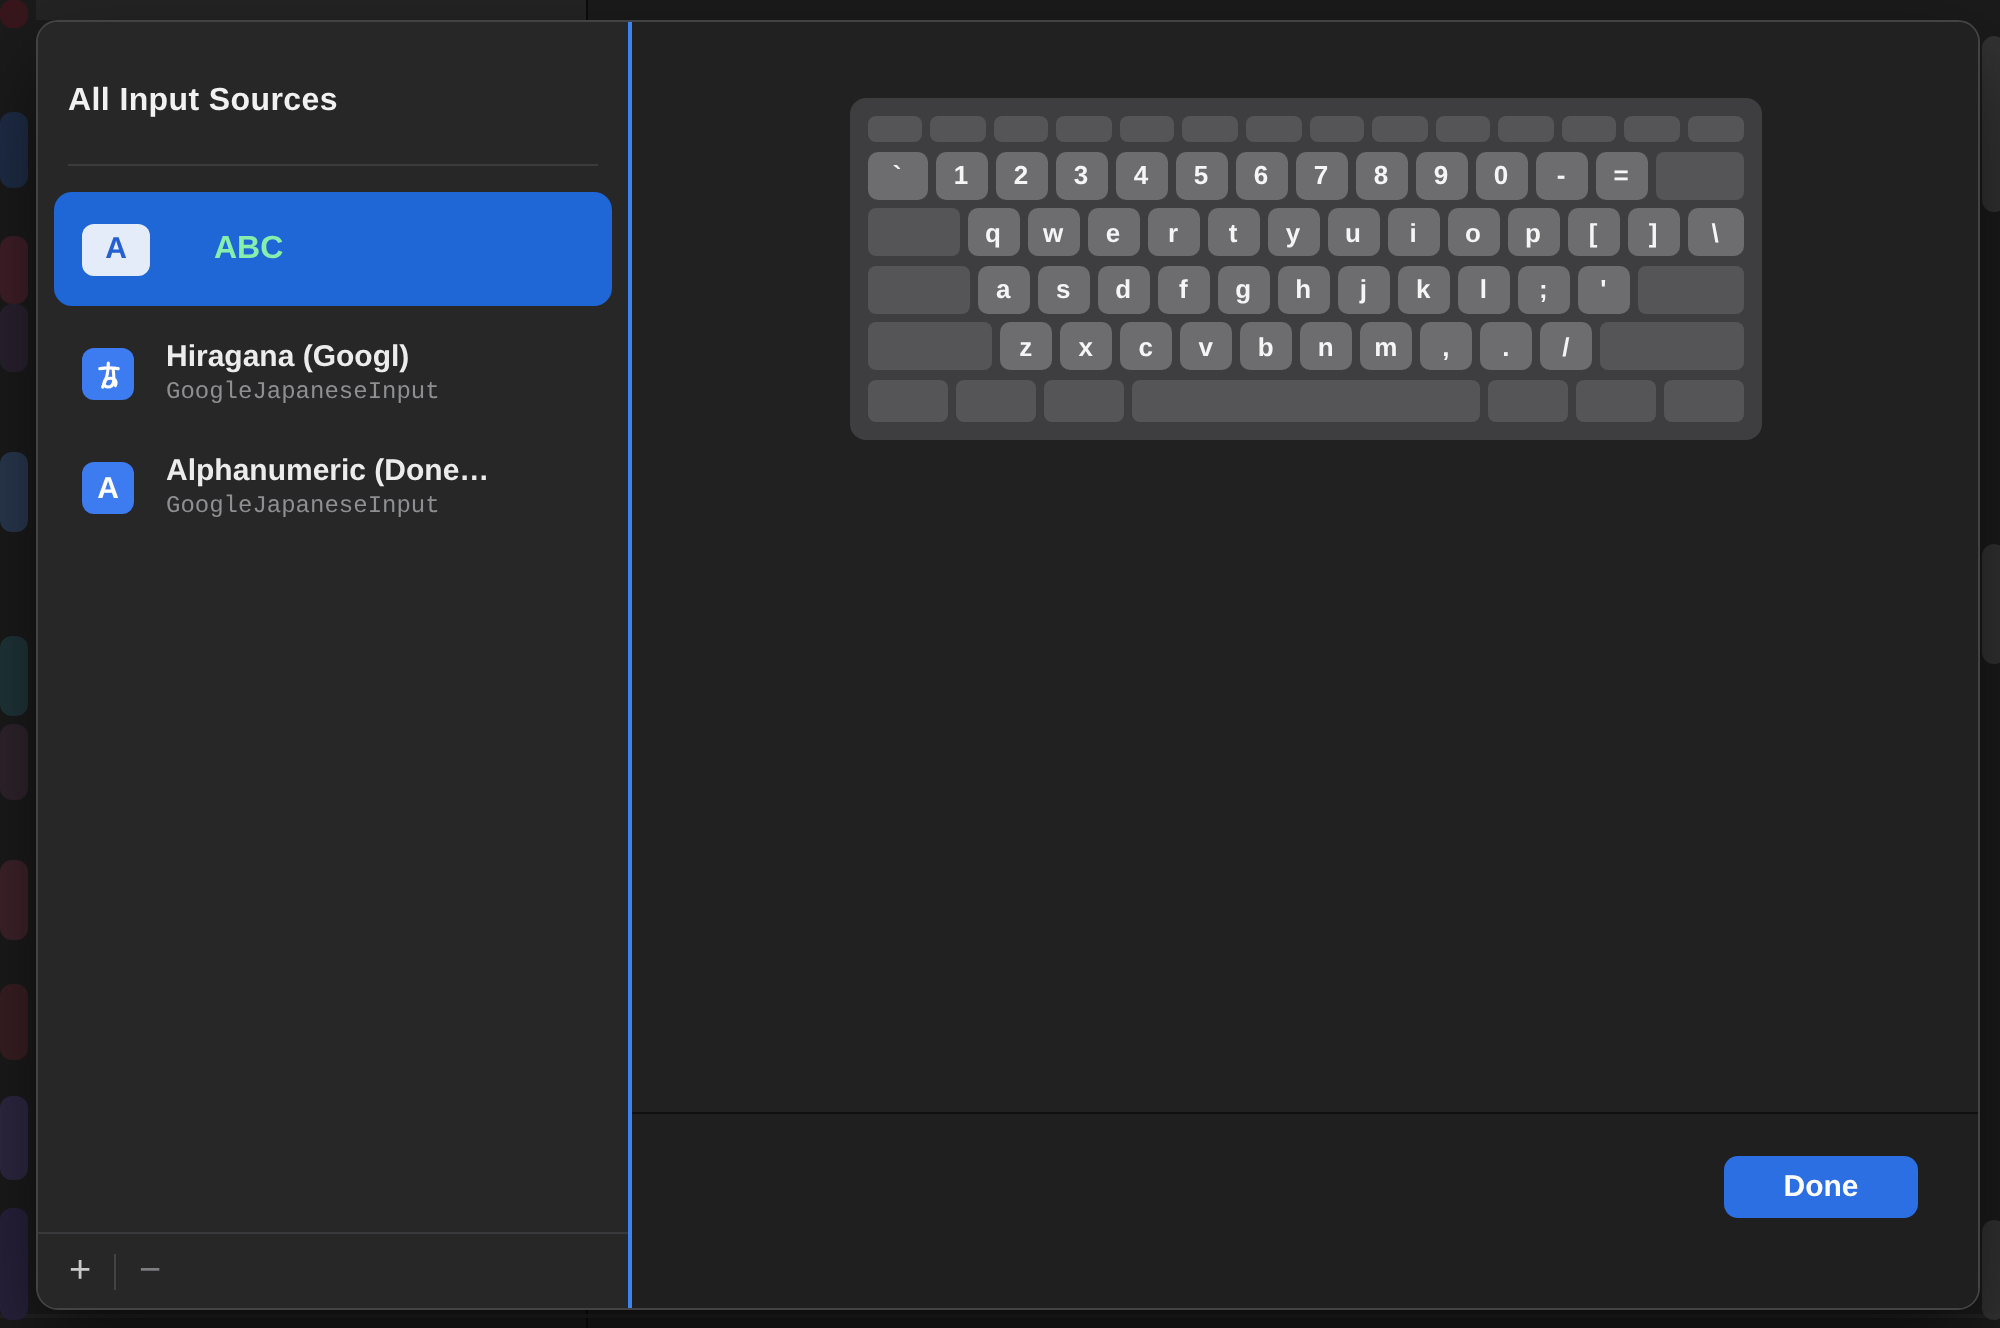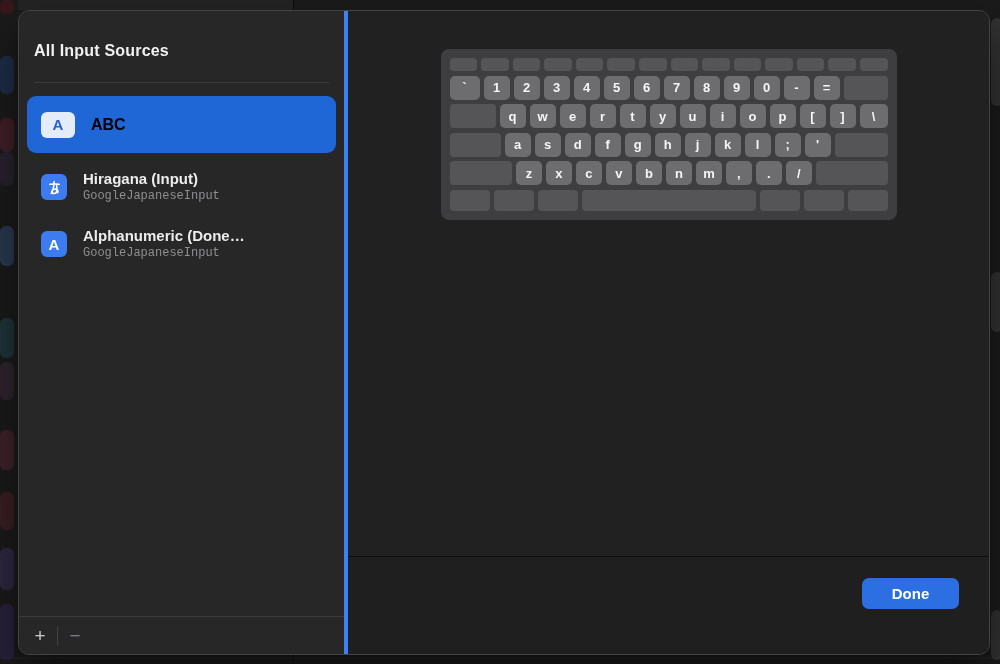--- a/index.html
+++ b/index.html
@@ -13,29 +13,29 @@
   .bg-hline{left:0;top:657px;width:1000px;height:2px;background:#232324;}
   .dock-blob{position:absolute;left:0;width:14px;border-radius:6px;opacity:.9;}
   .right-blob{position:absolute;left:991px;width:12px;border-radius:6px;background:#39393b;opacity:.8;}
 
   
   .sheet{position:absolute;left:18px;top:10px;width:972px;height:645px;border-radius:11px;
          border:1px solid #434345;background:#212122;display:flex;overflow:hidden;
          box-shadow:0 20px 45px rgba(0,0,0,.55);box-sizing:border-box;}
 
   
-  .sidebar{width:329px;flex:none;background:#262726;border-right:4px solid #3b82f6;position:relative;box-sizing:border-box;}
+  .sidebar{width:297px;flex:none;background:#262726;border-right:2px solid #3b82f6;position:relative;box-sizing:border-box;}
   .sb-title{margin:31px 15px 0;font-size:16px;font-weight:700;color:#f1f1f1;letter-spacing:.2px;}
   .sb-divider{height:1px;background:#3b3b3d;margin:22px 15px 0;}
   .list{padding:13px 8px 0;display:flex;flex-direction:column;}
   .row{display:flex;align-items:center;gap:16px;padding:0 14px;height:46px;margin-top:11px;border-radius:9px;cursor:default;}
   .row.selected{background:var(--accent-selected,#1f66d6);height:57px;margin-top:0;}
   .icon-abc{width:34px;height:26px;background:#e4ecfa;border-radius:6px;color:#2560d2;
             font-weight:700;font-size:15px;display:flex;align-items:center;justify-content:center;flex:none;}
-  .row-label-lg{font-size:16px;color:#000000;font-weight:600;}
+  .row-label-lg{font-size:16px;color:#86efac;font-weight:600;margin-left:16px;}
   .icon-blue{width:26px;height:26px;border-radius:6px;background:var(--icon-blue,#3d7bf0);color:#fff;
              display:flex;align-items:center;justify-content:center;font-weight:700;font-size:15px;flex:none;}
   .row-text{display:flex;flex-direction:column;line-height:1.25;min-width:0;}
   .row-title{font-size:15px;color:#ececec;font-weight:600;white-space:nowrap;overflow:hidden;}
   .row-sub{font-size:12px;color:#8f8f93;font-family:Liberation Mono, monospace;}
   .sb-toolbar{position:absolute;left:0;right:0;bottom:0;height:38px;border-top:1px solid #39393b;
               display:flex;align-items:center;padding:0 4px;box-sizing:border-box;}
   .tb-btn{width:34px;height:28px;background:none;border:none;color:#c9c9cb;font-size:19px;
           font-family:inherit;display:flex;align-items:center;justify-content:center;cursor:pointer;padding:0;}
   .tb-btn.dim{color:#7d7d81;}
@@ -100,21 +100,21 @@
 
         <div class="row">
           <span class="icon-blue" aria-label="あ">
             <svg width="17" height="17" viewBox="0 0 24 24" fill="none" stroke="#ffffff" stroke-width="2.2" stroke-linecap="round">
               <path d="M5.5 7.5 Q12 6.4 18.5 7.5"></path>
               <path d="M11.5 3.5 Q11.8 12 7.5 20.5"></path>
               <path d="M15 8.5 C15.5 13 16.5 20.5 11.5 20.5 C7.5 20.5 7.5 15.5 11.5 14.5 C15.5 13.5 18 16 16.5 19.5"></path>
             </svg>
           </span>
           <div class="row-text">
-            <span class="row-title">Hiragana (Input)</span>
+            <span class="row-title">Hiragana (Googl)</span>
             <span class="row-sub">GoogleJapaneseInput</span>
           </div>
         </div>
 
         <div class="row">
           <span class="icon-blue">
             <span>A</span>
           </span>
           <div class="row-text">
             <span class="row-title">Alphanumeric (Done…</span>

